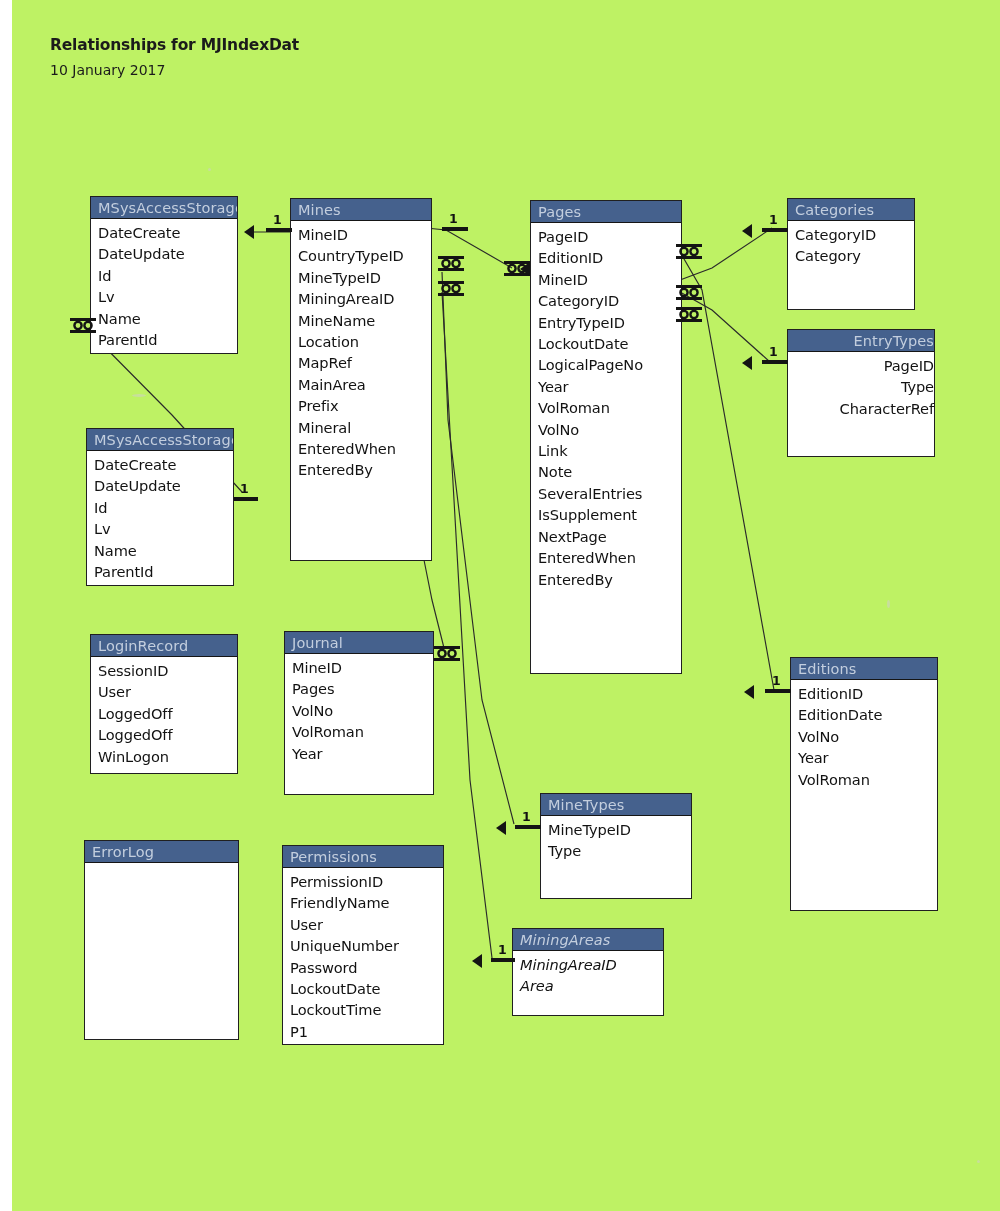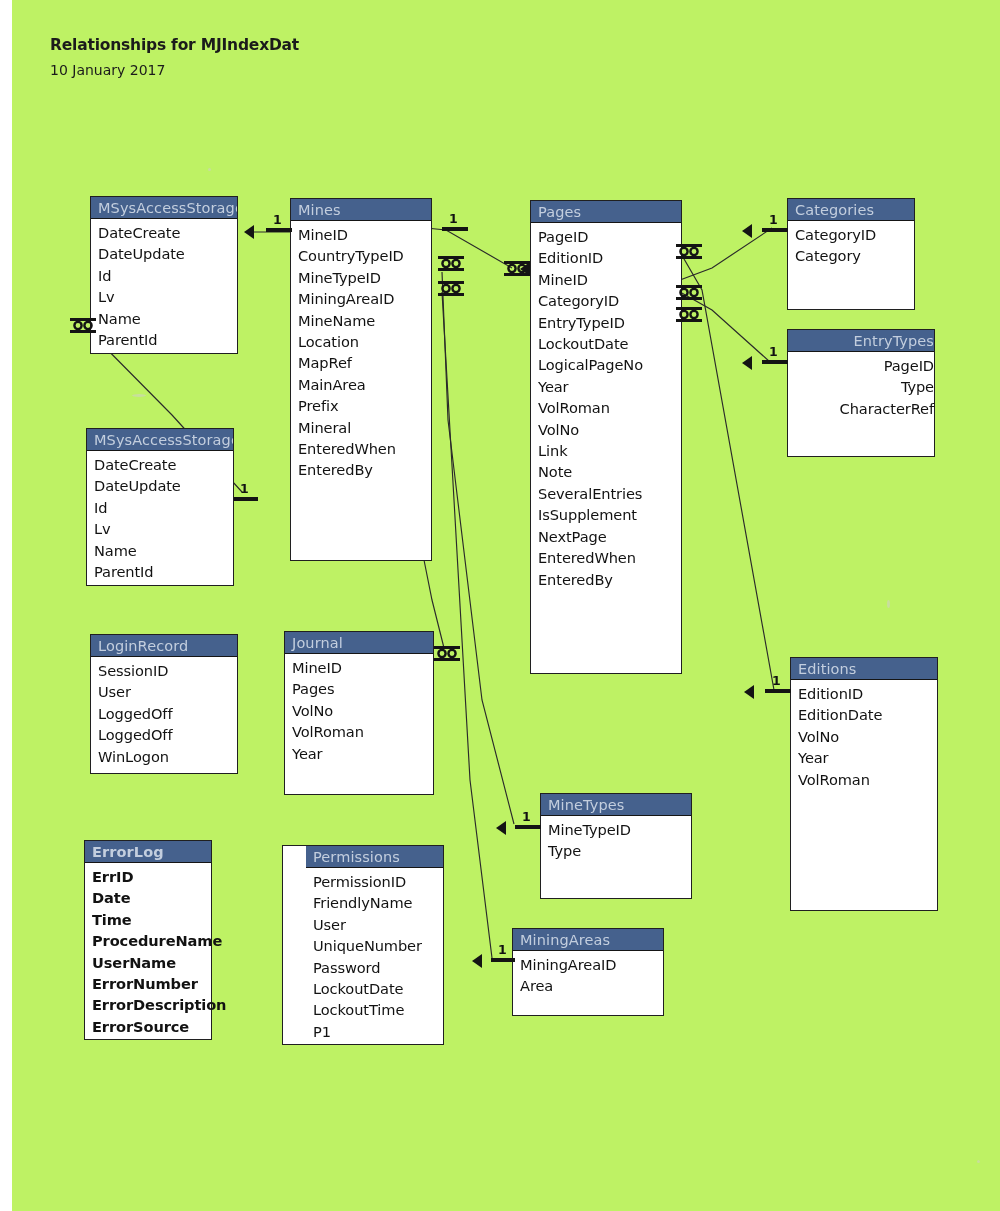--- a/index.html
+++ b/index.html
@@ -246,35 +246,25 @@
     <div class="tbl-head">Journal</div>
     <div class="tbl-fields">
       <div class="fld">MineID</div>
       <div class="fld">Pages</div>
       <div class="fld">VolNo</div>
       <div class="fld">VolRoman</div>
       <div class="fld">Year</div>
     </div>
   </div>
 
-  <div class="tbl" style="left:72px; top:840px; width:128px; height:200px;font-weight:bold;">
+  <div class="tbl" style="left:72px; top:840px; width:155px; height:200px;">
     <div class="tbl-head">ErrorLog</div>
-    <div class="tbl-fields">
-      <div class="fld">ErrID</div>
-      <div class="fld">Date</div>
-      <div class="fld">Time</div>
-      <div class="fld">ProcedureName</div>
-      <div class="fld">UserName</div>
-      <div class="fld">ErrorNumber</div>
-      <div class="fld">ErrorDescription</div>
-      <div class="fld">ErrorSource</div>
-    </div>
-  </div>
-
-  <div class="tbl" style="left:270px; top:845px; width:162px; height:200px;padding-left:23px;">
+  </div>
+
+  <div class="tbl" style="left:270px; top:845px; width:162px; height:200px;">
     <div class="tbl-head">Permissions</div>
     <div class="tbl-fields">
       <div class="fld">PermissionID</div>
       <div class="fld">FriendlyName</div>
       <div class="fld">User</div>
       <div class="fld">UniqueNumber</div>
       <div class="fld">Password</div>
       <div class="fld">LockoutDate</div>
       <div class="fld">LockoutTime</div>
       <div class="fld">P1</div>
@@ -282,21 +272,21 @@
   </div>
 
   <div class="tbl" style="left:528px; top:793px; width:152px; height:106px;">
     <div class="tbl-head">MineTypes</div>
     <div class="tbl-fields">
       <div class="fld">MineTypeID</div>
       <div class="fld">Type</div>
     </div>
   </div>
 
-  <div class="tbl" style="left:500px; top:928px; width:152px; height:88px;">
+  <div class="tbl" style="left:500px; top:928px; width:152px; height:88px;font-style:italic;">
     <div class="tbl-head">MiningAreas</div>
     <div class="tbl-fields">
       <div class="fld">MiningAreaID</div>
       <div class="fld">Area</div>
     </div>
   </div>
 
   <div class="tbl" style="left:778px; top:657px; width:148px; height:254px;">
     <div class="tbl-head">Editions</div>
     <div class="tbl-fields">

